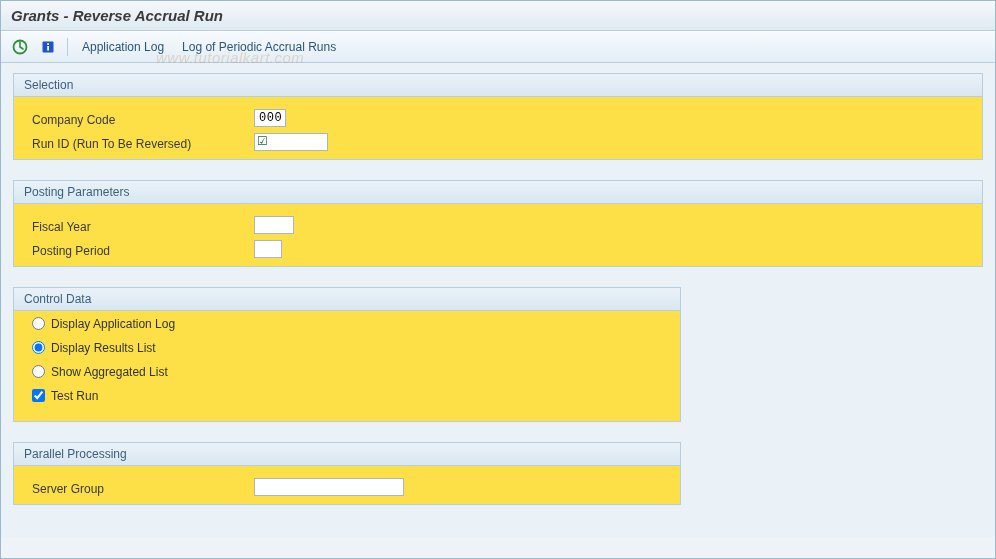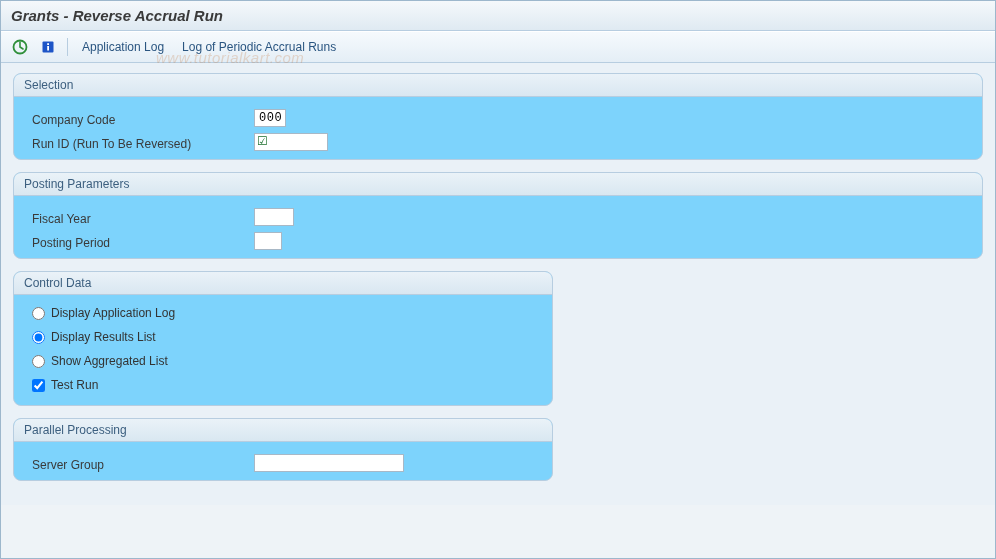--- a/index.html
+++ b/index.html
@@ -50,36 +50,36 @@
       color: #2a5580;
       padding: 3px 6px;
       cursor: default;
     }
     .content-area {
       padding: 10px 12px 12px 12px;
       background: #eaf1f7;
     }
     .group {
       border: 1px solid #b7cde0;
-      border-radius: 8px;
-      margin-bottom: 12px;
-      background: #7dd3fc;
+      border-radius: 0;
+      margin-bottom: 20px;
+      background: #fde047;
       overflow: hidden;
     }
     .group-header {
       background: linear-gradient(#eaf2f8, #d9e7f1);
       border-bottom: 1px solid #b7cde0;
       padding: 4px 10px;
       color: #3c5f7f;
       font-size: 12px;
     }
     .group-body {
       padding: 6px 10px 8px 10px;
     }
-    .grp-narrow { width: 540px; }
+    .grp-narrow { width: 668px; }
     .field-row {
       display: flex;
       align-items: flex-end;
       height: 24px;
     }
     .field-label {
       width: 230px;
       padding-left: 8px;
       color: #3a3a3a;
     }
@@ -91,21 +91,20 @@
       font-family: inherit;
       font-size: 12px;
     }
     .text-input.code { width: 32px; font-family: "Courier New", monospace; letter-spacing: 0.5px; }
     .text-input.runid { width: 74px; }
     .text-input.period { width: 28px; }
     .text-input.year { width: 40px; }
     .text-input.server { width: 150px; }
     .radio-row, .check-row {
       display: flex;
-      align-items: center;
       height: 24px;
       padding-left: 8px;
       gap: 6px;
     }
     input[type="radio"], input[type="checkbox"] {
       width: 13px;
       height: 13px;
     }
     .watermark {
       position: absolute;

